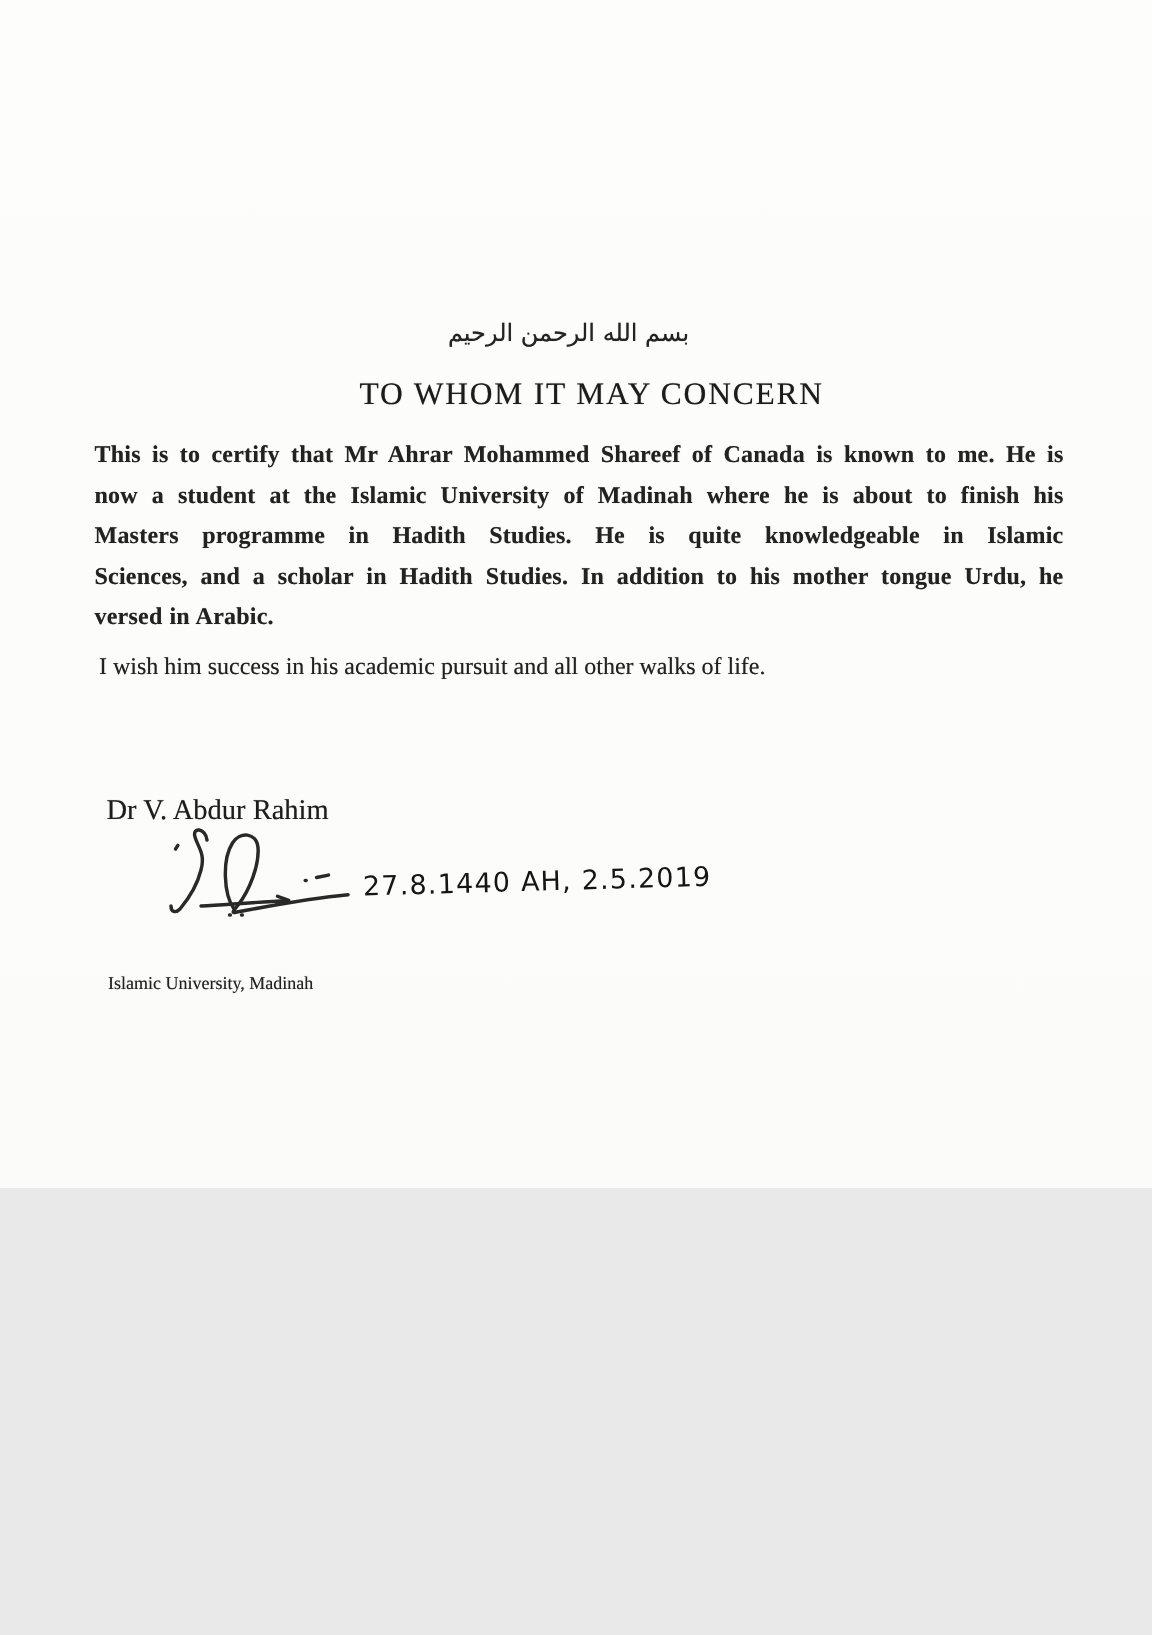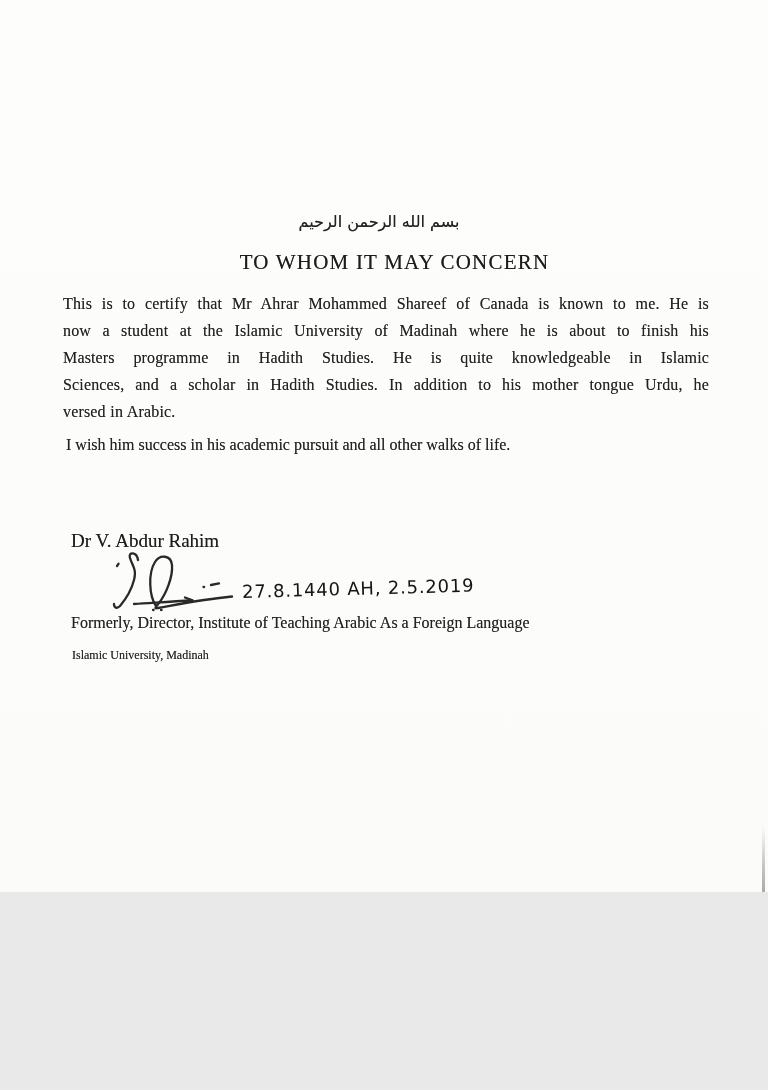--- a/index.html
+++ b/index.html
@@ -4,21 +4,21 @@
 <style>
   :root {
     --ink: #1f1f1f;
     --paper: #fdfdfc;
   }
   * { margin: 0; padding: 0; box-sizing: border-box; }
   html, body { background: #e9e9e9; }
   .page {
     position: relative;
     width: 768px;
-    height: 892px;
+    height: 792px;
     margin: 0 auto;
     background: linear-gradient(180deg, var(--paper) 0%, #fcfcfa 60%, #fbfbf9 100%);
     overflow: hidden;
     font-family: "Liberation Serif", serif;
     color: var(--ink);
   }
   .bismillah {
     position: absolute;
     top: 212px; left: 0; right: 10px;
     text-align: center;
@@ -48,20 +48,21 @@
     line-height: 27px;
     letter-spacing: 0.15px;
     word-spacing: 0.5px;
     color: #222;
     text-shadow: 0 0 0.5px rgba(30,30,30,0.5);
   }
   .body-block .line {
     text-align: justify;
     text-align-last: justify;
     white-space: normal;
+    font-weight: bold;
   }
   .body-block .line:last-child {
     text-align-last: left;
   }
   .closing-line {
     position: absolute;
     top: 436px; left: 66px;
     width: 646px;
     font-size: 16px;
     color: #222;
@@ -175,21 +176,20 @@
 
     <path d="M30,56 C48,55 66,53.5 88,52.5"></path>
     <path d="M81,49.5 l7.5,2.8 l-8,2.4"></path>
 
     <path d="M49,62 l0.6,0"></path>
     <path d="M57,62 l0.6,0"></path>
   </svg>
 
   <div class="signature-date">27.8.1440 AH, 2.5.2019</div>
 
-  <div class="signatory-title-1">Formerly, Director, Institute of Teaching Arabic As a Foreign Language</div>
 
   <div class="signatory-title-2">Islamic University, Madinah</div>
 
   <div class="scan-bar-bottom"></div>
   <div class="scan-line-right"></div>
   <svg class="scan-curve" viewBox="0 0 12 64" fill="none" stroke="rgba(115,105,95,0.30)" stroke-width="1.4" stroke-linecap="round">
     <path d="M9,2 C2,20 1,40 9,62"></path>
   </svg>
 
 </div>

